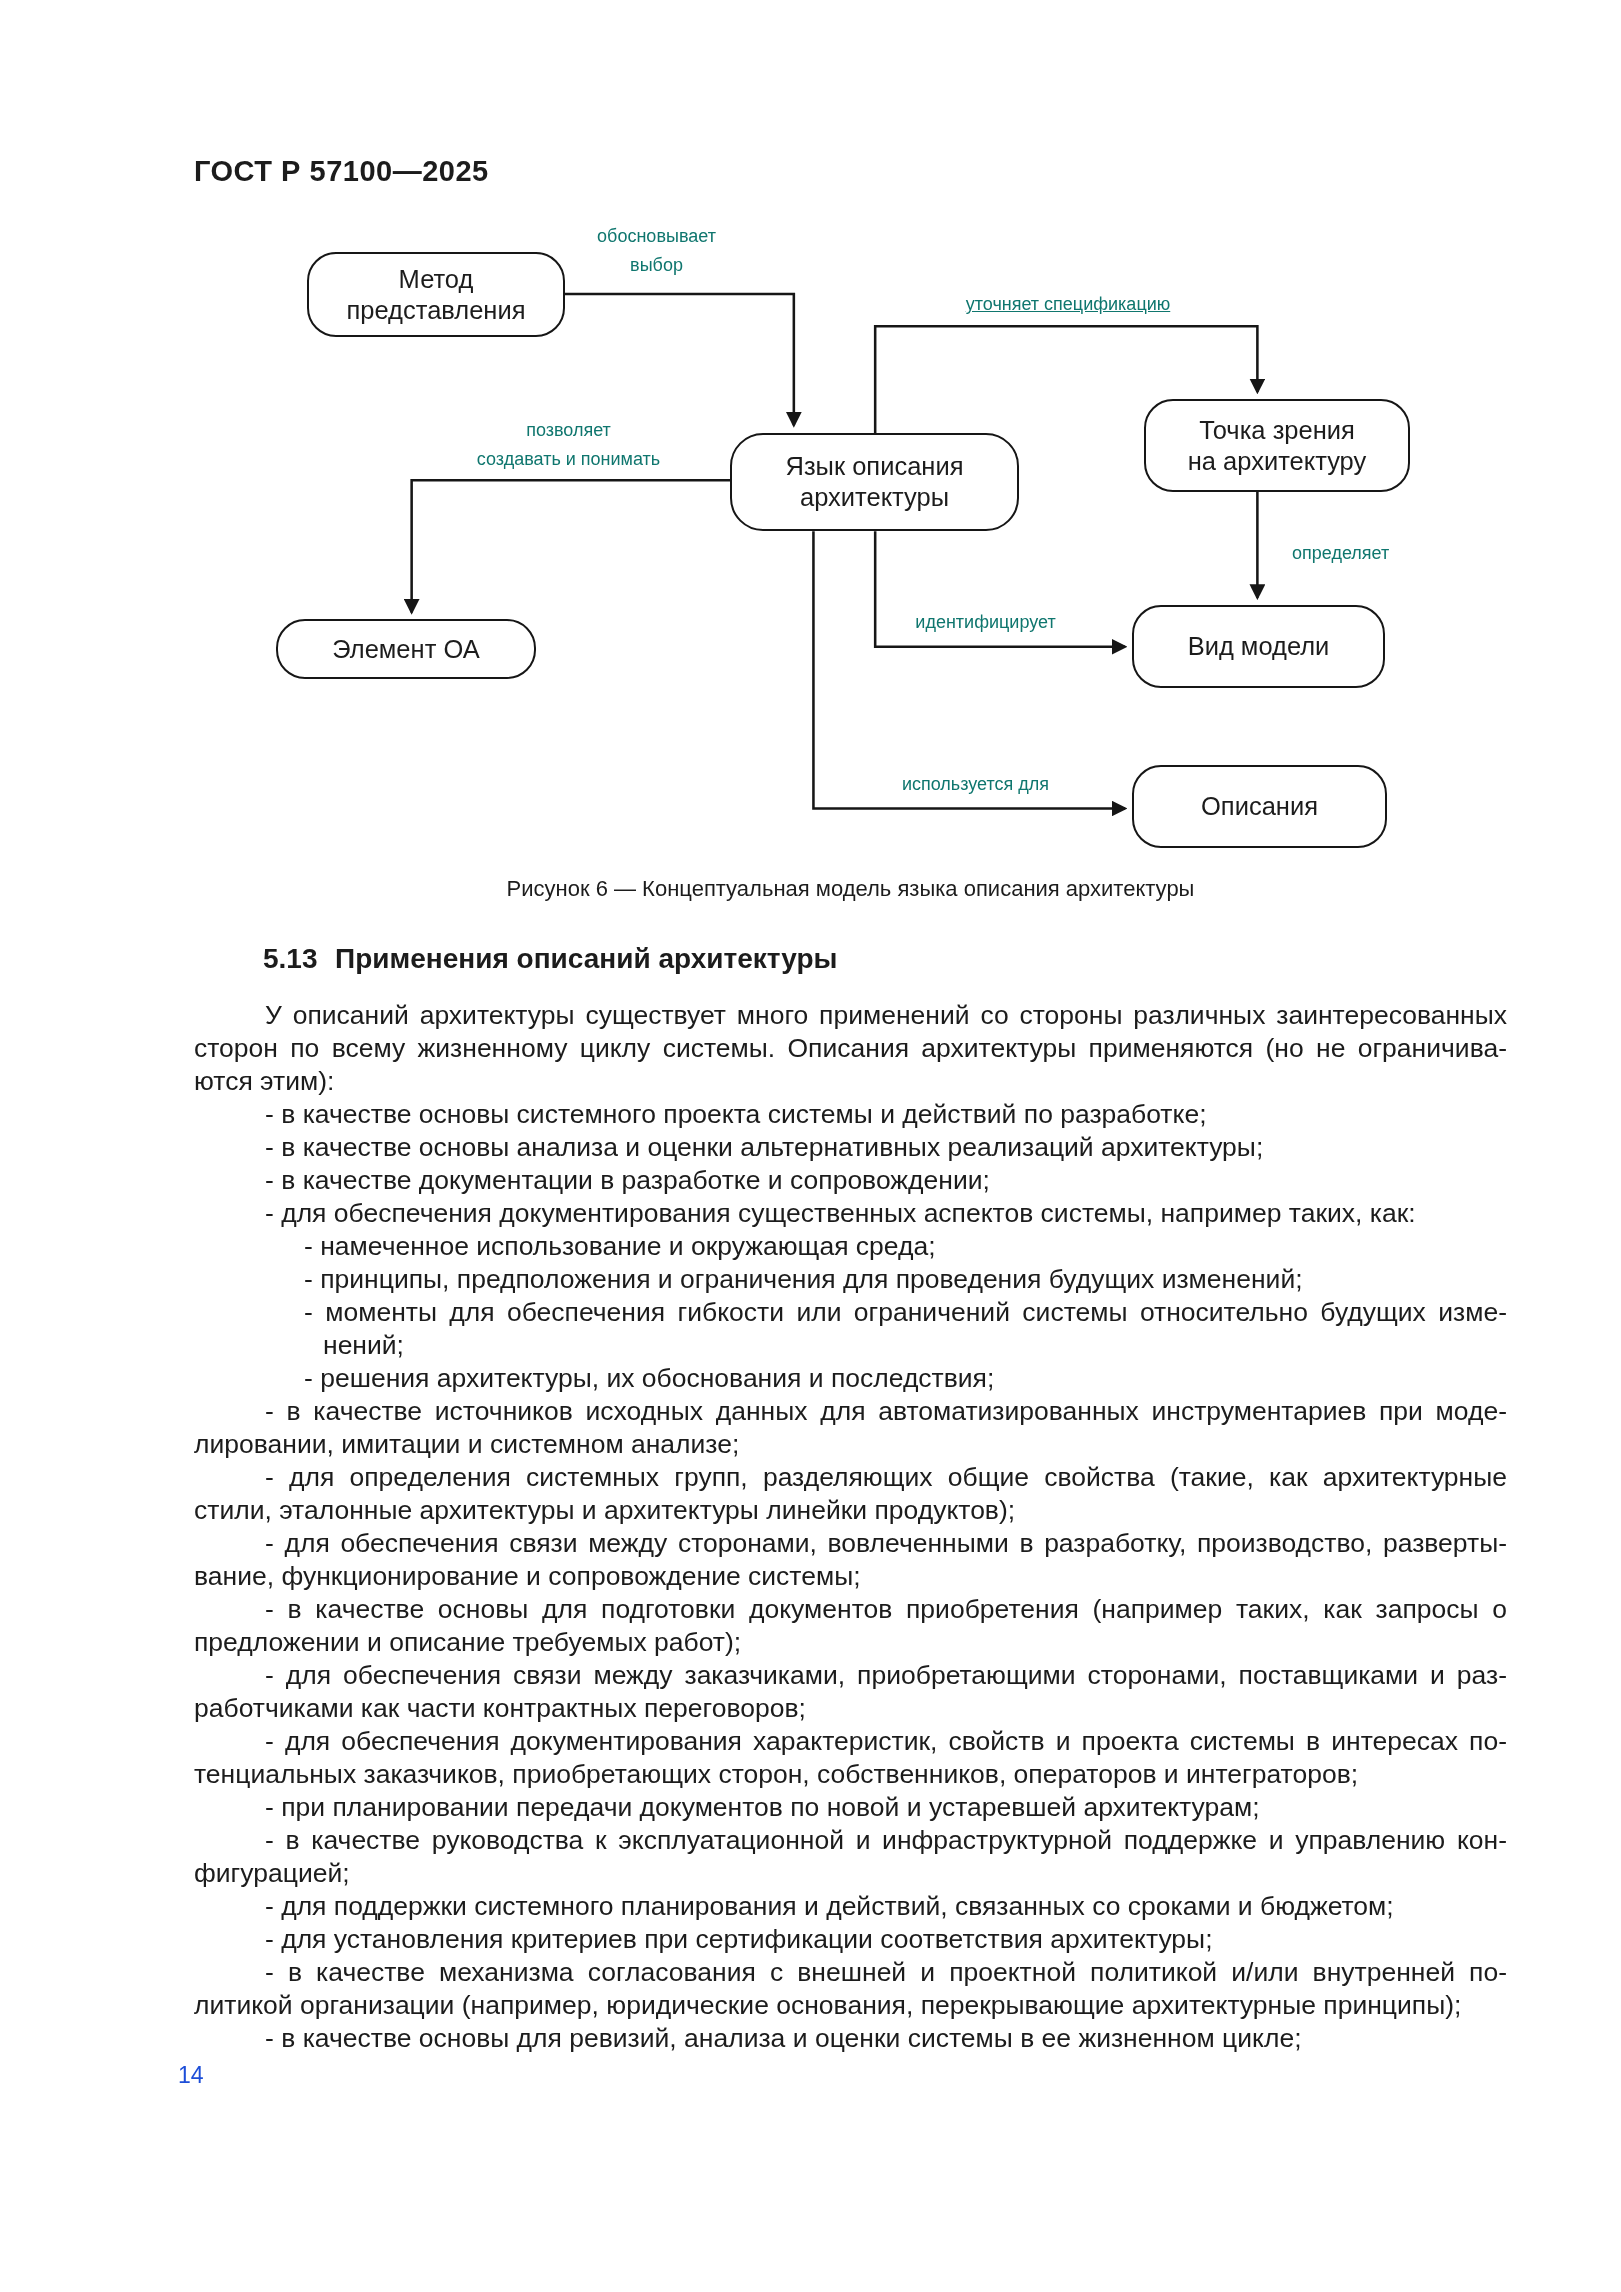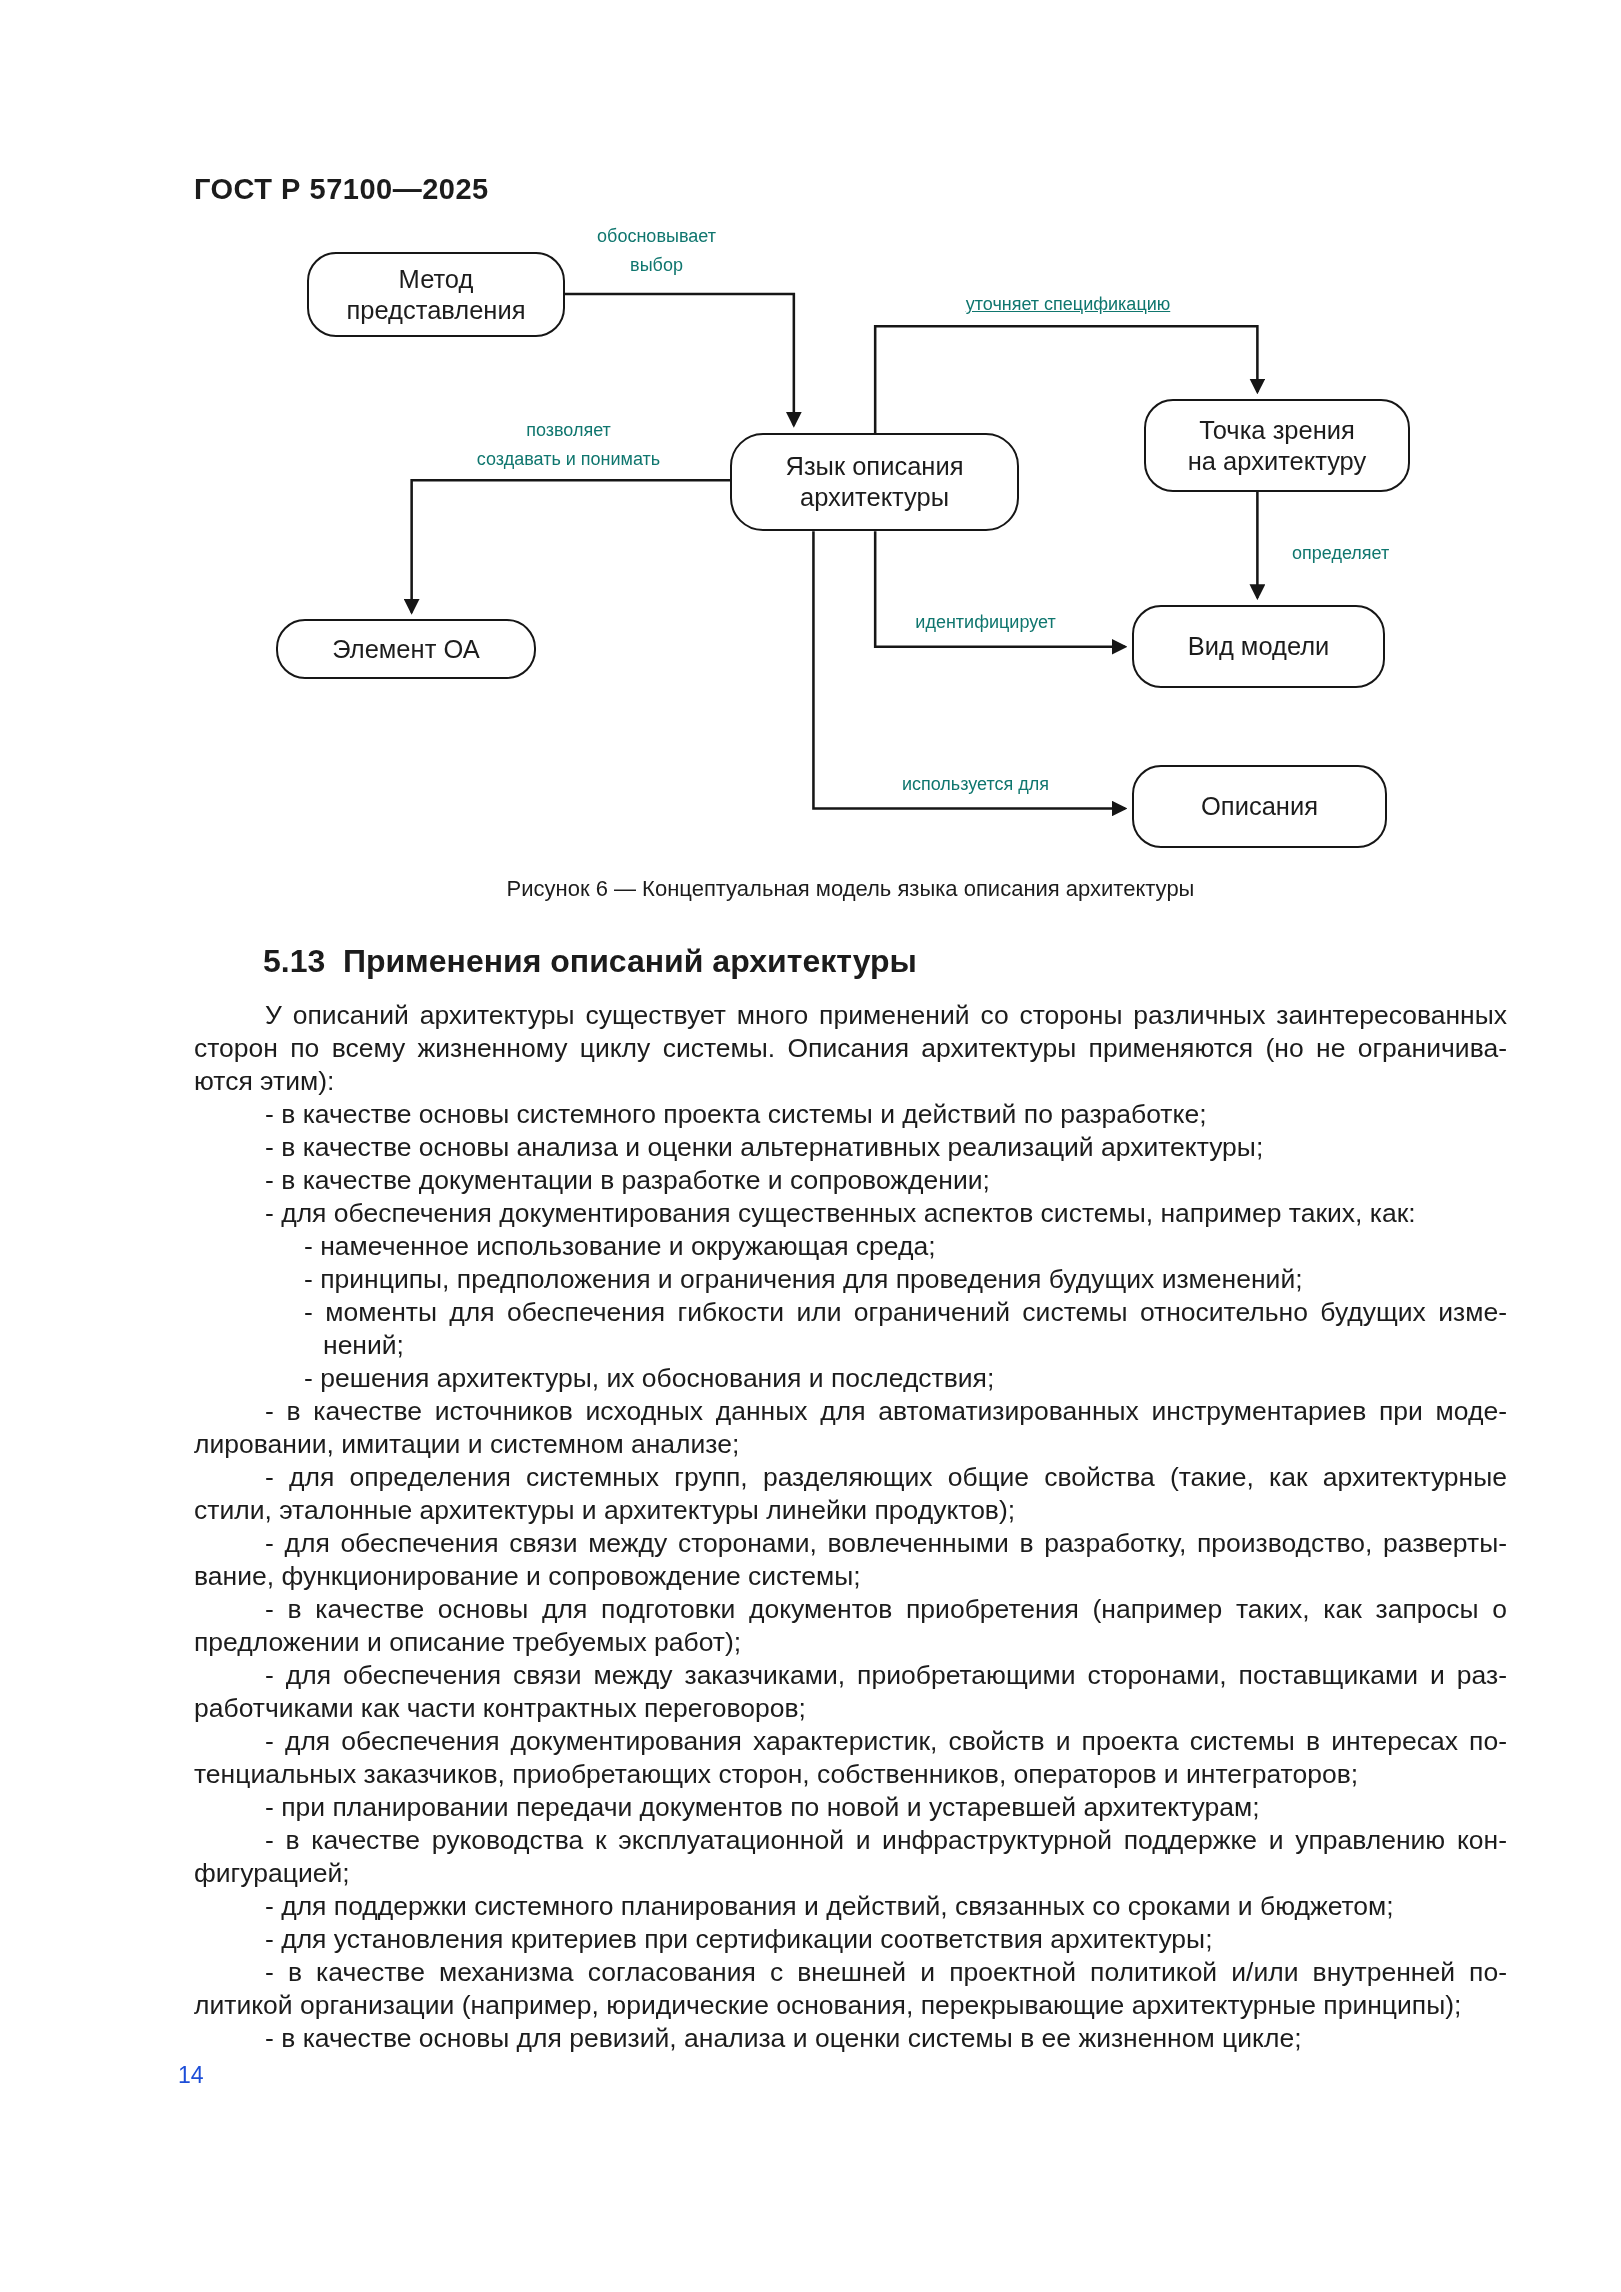--- a/index.html
+++ b/index.html
@@ -6,21 +6,21 @@
   body { background: #e8e8e8; font-family: "Liberation Sans", sans-serif; }
   .page {
     position: relative;
     width: 1621px; height: 2293px;
     margin: 0 auto;
     background: #ffffff;
     color: #1c1c1c;
     overflow: hidden;
   }
   .doc-header {
-    position: absolute; left: 194px; top: 173px;
+    position: absolute; left: 194px; top: 155px;
     font-size: 29px; font-weight: bold; letter-spacing: 0.5px;
   }
   
   .figure { position: absolute; left: 0; top: 0; width: 1621px; height: 931px; }
   .figure svg.wires { position: absolute; left: 0; top: 0; }
   .node {
     position: absolute;
     border: 2.5px solid #161616;
     border-radius: 29px;
     background: #ffffff;
@@ -45,21 +45,21 @@
   .lbl-defines    { left: 1292px; top: 539px; text-align: left; }
   .lbl-identifies { left: 858px;  top: 608px; width: 255px; }
   .lbl-usedfor    { left: 843px;  top: 770px; width: 265px; }
   .fig-caption {
     position: absolute; left: 194px; top: 876px; width: 1313px;
     font-size: 22px; text-align: center; color: #1c1c1c;
   }
   
   .section-heading {
     position: absolute; left: 263px; top: 943px;
-    font-size: 32px; font-weight: bold;
+    font-size: 28px; font-weight: bold;
   }
   .section-heading .sec-num { margin-right: 17.6px; }
   .body-text {
     position: absolute; left: 194px; top: 999px; width: 1313px;
     font-size: 26.5px; line-height: 33px; color: #1c1c1c;
   }
   .line { width: 1313px; }
   .line.para,  .line.item1 { padding-left: 71px; }
   .line.item2 { padding-left: 110px; }
   .line.cont2 { padding-left: 129px; }

